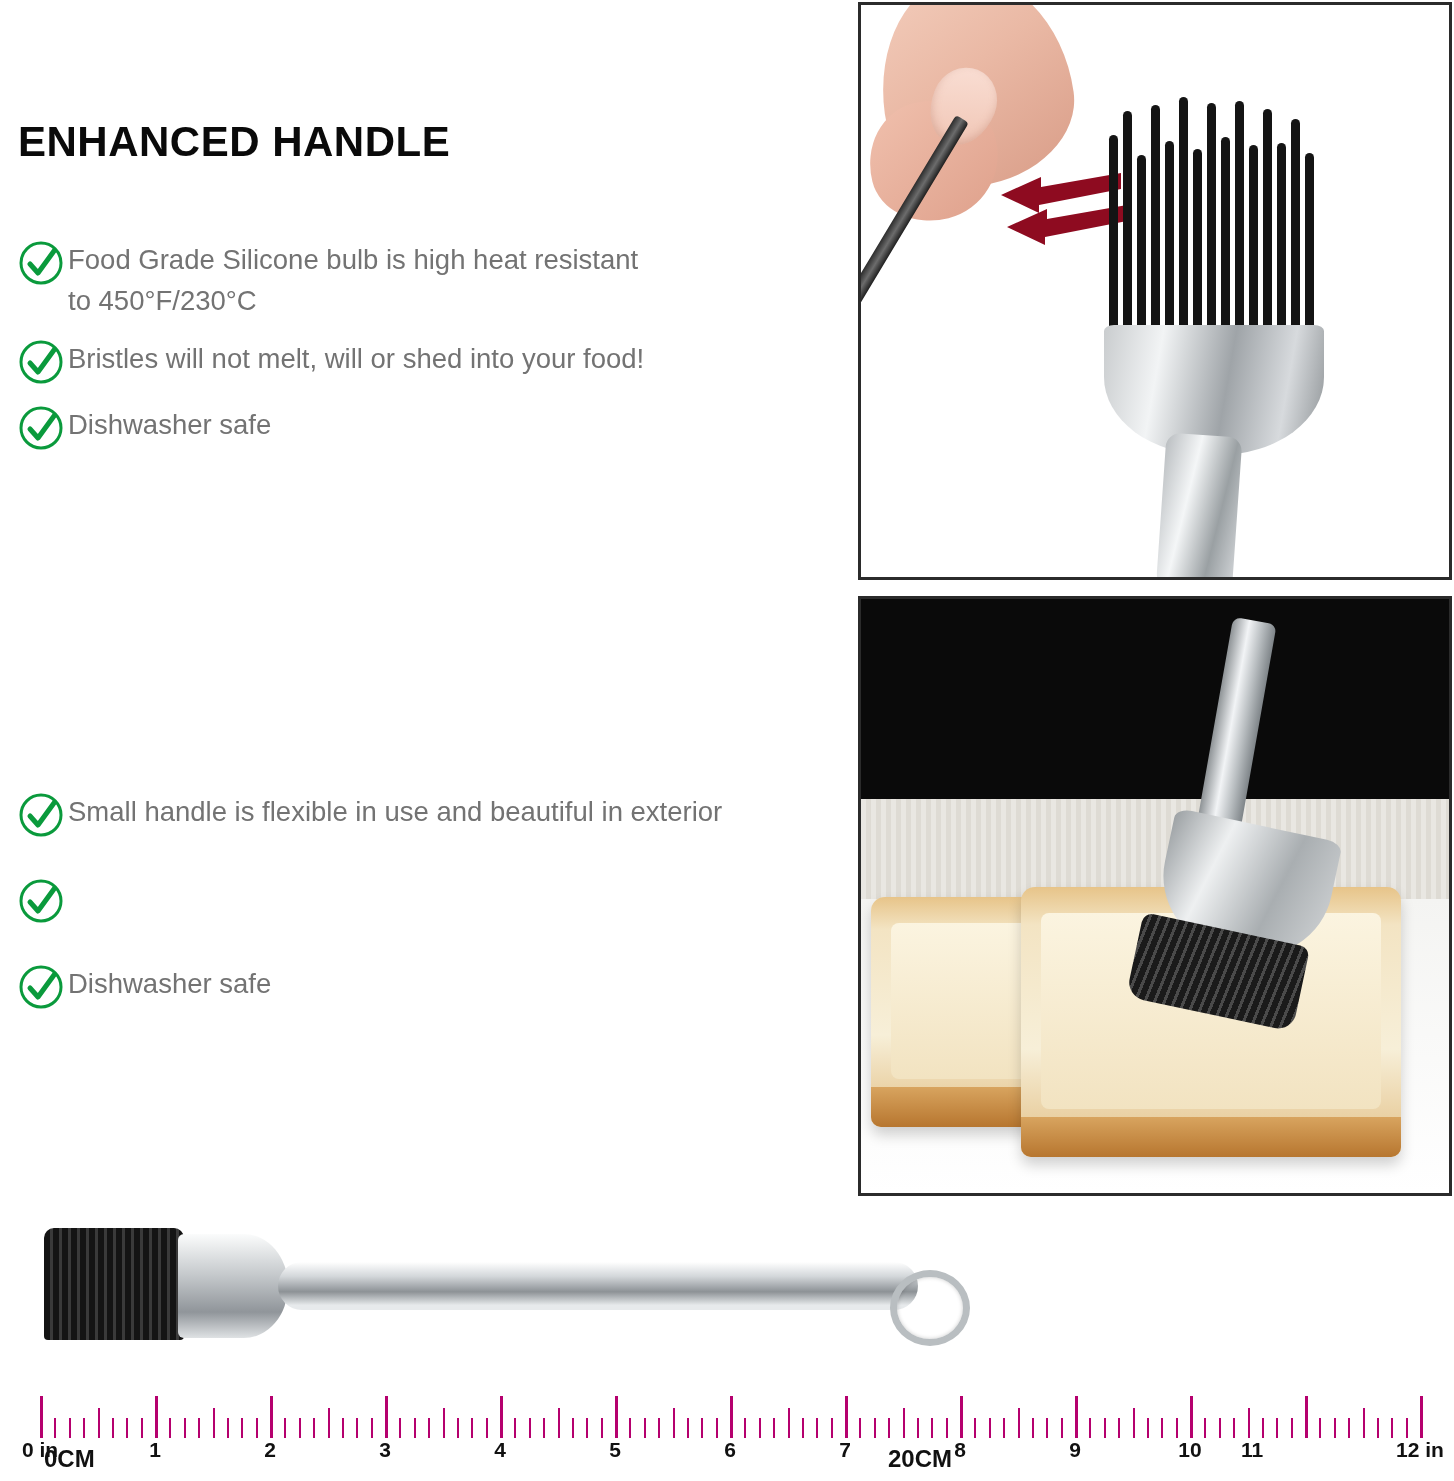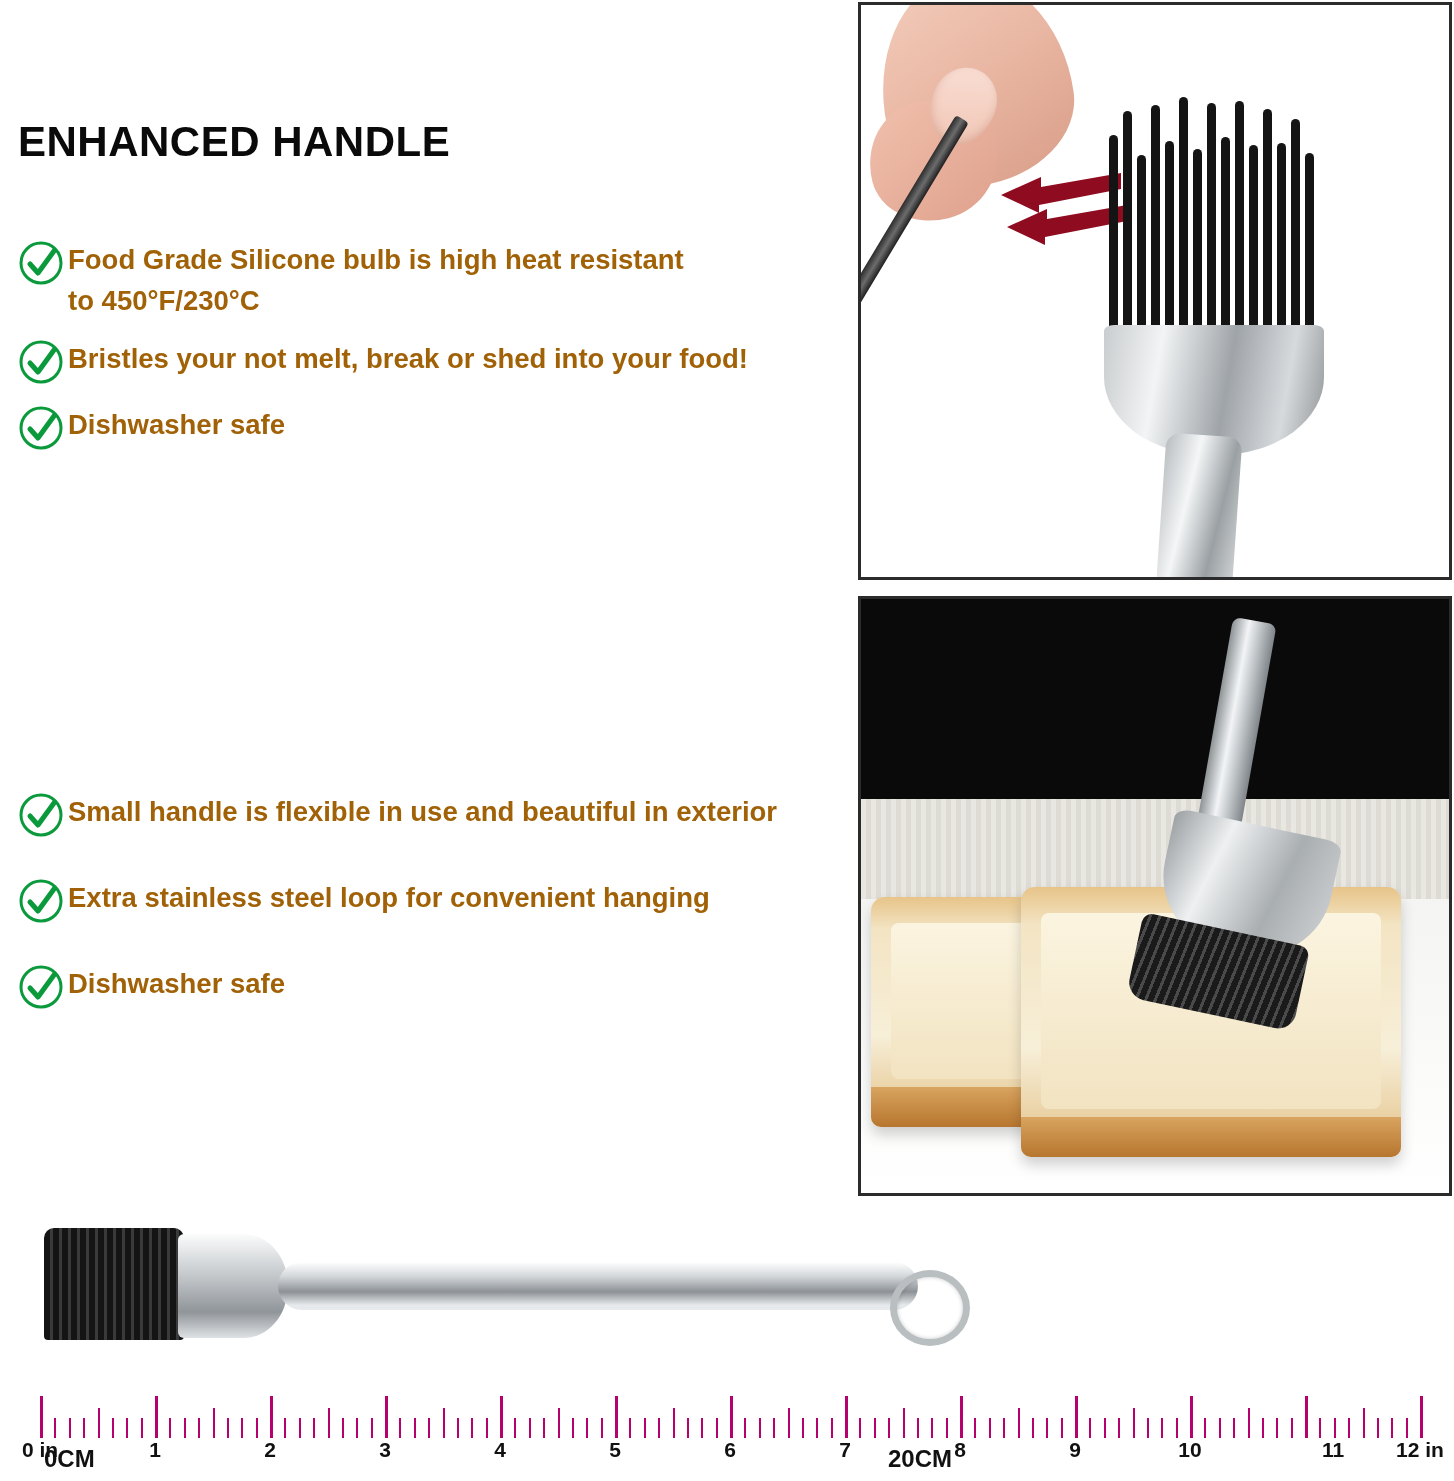--- a/index.html
+++ b/index.html
@@ -50,25 +50,24 @@
     height: 50px;
     position: relative;
   }
   .check-icon {
     position: absolute;
     left: 4px;
     top: 2px;
   }
   .bullet-text {
     font-size: 27.5px;
-    color: #a16207;
+    color: #737373;
     line-height: 1.48;
     padding-top: 2px;
     white-space: pre-line;
-    font-weight: bold;
   }
   #list-1 .bullet-item { margin-bottom: 16px; }
   #list-2 .bullet-item { margin-bottom: 36px; }
 
   
   .photo {
     position: absolute;
     box-sizing: border-box;
     border: 3px solid #2b2b2b;
     overflow: hidden;
@@ -329,21 +328,21 @@
     </div>
 
 
     <div class="bullet-item">
       <span class="check-wrap">
         <svg class="check-icon" width="46" height="46" viewBox="0 0 46 46" aria-hidden="true">
           <circle cx="23" cy="23" r="20" fill="none" stroke="#0a9a3c" stroke-width="3"></circle>
           <path d="M12 24 L20 33 L36 11" fill="none" stroke="#0a9a3c" stroke-width="5" stroke-linecap="round" stroke-linejoin="round"></path>
         </svg>
       </span>
-      <span class="bullet-text">Bristles your not melt, break or shed into your food!</span>
+      <span class="bullet-text">Bristles will not melt, will or shed into your food!</span>
     </div>
 
     <div class="bullet-item">
       <span class="check-wrap">
         <svg class="check-icon" width="46" height="46" viewBox="0 0 46 46" aria-hidden="true">
           <circle cx="23" cy="23" r="20" fill="none" stroke="#0a9a3c" stroke-width="3"></circle>
           <path d="M12 24 L20 33 L36 11" fill="none" stroke="#0a9a3c" stroke-width="5" stroke-linecap="round" stroke-linejoin="round"></path>
         </svg>
       </span>
       <span class="bullet-text">Dishwasher safe</span>
@@ -363,21 +362,20 @@
       <span class="bullet-text">Small handle is flexible in use and beautiful in exterior</span>
     </div>
 
     <div class="bullet-item">
       <span class="check-wrap">
         <svg class="check-icon" width="46" height="46" viewBox="0 0 46 46" aria-hidden="true">
           <circle cx="23" cy="23" r="20" fill="none" stroke="#0a9a3c" stroke-width="3"></circle>
           <path d="M12 24 L20 33 L36 11" fill="none" stroke="#0a9a3c" stroke-width="5" stroke-linecap="round" stroke-linejoin="round"></path>
         </svg>
       </span>
-      <span class="bullet-text">Extra stainless steel loop for convenient hanging</span>
     </div>
 
 
     <div class="bullet-item">
       <span class="check-wrap">
         <svg class="check-icon" width="46" height="46" viewBox="0 0 46 46" aria-hidden="true">
           <circle cx="23" cy="23" r="20" fill="none" stroke="#0a9a3c" stroke-width="3"></circle>
           <path d="M12 24 L20 33 L36 11" fill="none" stroke="#0a9a3c" stroke-width="5" stroke-linecap="round" stroke-linejoin="round"></path>
         </svg>
       </span>
@@ -547,20 +545,20 @@
       <div class="tick minor" style="left: 1250.62px;"></div>
       <div class="ruler-num" style="left: 1150px;">10</div>
       <div class="tick major" style="left: 1265px;"></div>
       <div class="tick minor" style="left: 1279.38px;"></div>
       <div class="tick minor" style="left: 1293.75px;"></div>
       <div class="tick minor" style="left: 1308.12px;"></div>
       <div class="tick mid" style="left: 1322.5px;"></div>
       <div class="tick minor" style="left: 1336.88px;"></div>
       <div class="tick minor" style="left: 1351.25px;"></div>
       <div class="tick minor" style="left: 1365.62px;"></div>
-      <div class="ruler-num" style="left: 1293px;">11</div>
+      <div class="ruler-num" style="left: 1212px;">11</div>
       <div class="tick major" style="left: 1380px;"></div>
       <div class="ruler-num" style="left: 1380px;">12 in</div>
     </div>
 
   <div class="cm-label" id="cm-0">0CM</div>
   <div class="cm-label" id="cm-20">20CM</div>
 </div>
 
 </body></html>

